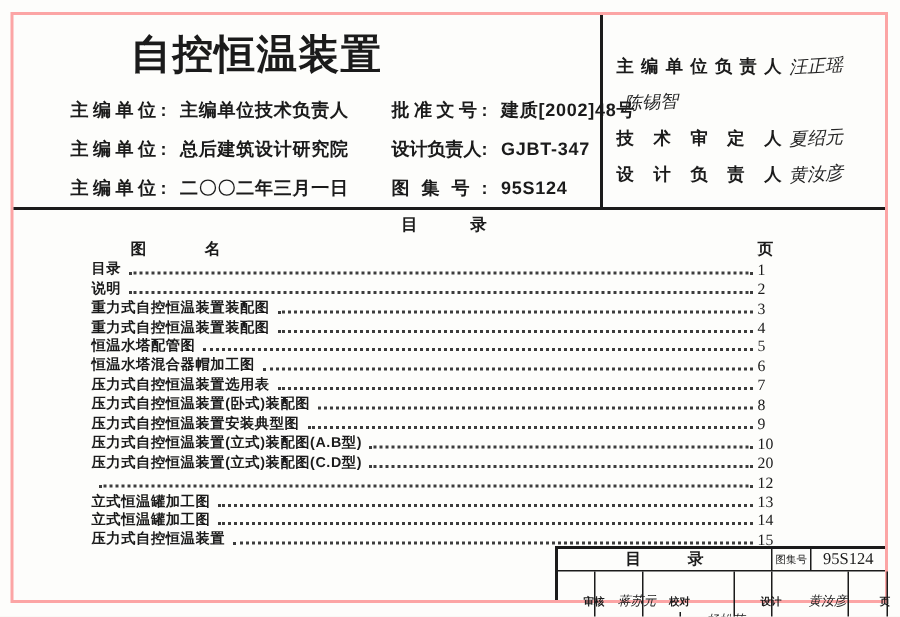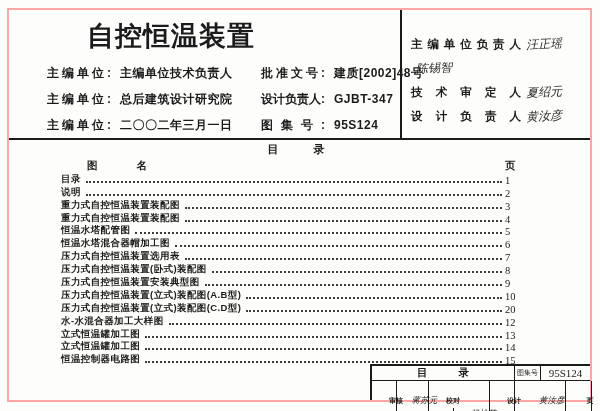--- a/index.html
+++ b/index.html
@@ -184,36 +184,35 @@
         <span class="tname">压力式自控恒温装置(立式)装配图(A.B型)</span>
         <span class="leader"></span>
         <span class="tpg">10</span>
       </div>
       <div class="toc-row">
         <span class="tname">压力式自控恒温装置(立式)装配图(C.D型)</span>
         <span class="leader"></span>
         <span class="tpg">20</span>
       </div>
       <div class="toc-row">
-        <span class="tname">水-水混合器加工大样图</span>
         <span class="leader"></span>
         <span class="tpg">12</span>
       </div>
       <div class="toc-row">
         <span class="tname">立式恒温罐加工图</span>
         <span class="leader"></span>
         <span class="tpg">13</span>
       </div>
       <div class="toc-row">
         <span class="tname">立式恒温罐加工图</span>
         <span class="leader"></span>
         <span class="tpg">14</span>
       </div>
       <div class="toc-row">
-        <span class="tname">恒温控制器电路图</span>
+        <span class="tname">压力式自控恒温装置</span>
         <span class="leader"></span>
         <span class="tpg">15</span>
       </div>
     </div>
 
     <div class="tblock">
       <div class="tb-r1">
         <div class="tb-title">目 录</div>
         <div class="tb-alabel">图集号</div>
         <div class="tb-ano">95S124</div>

